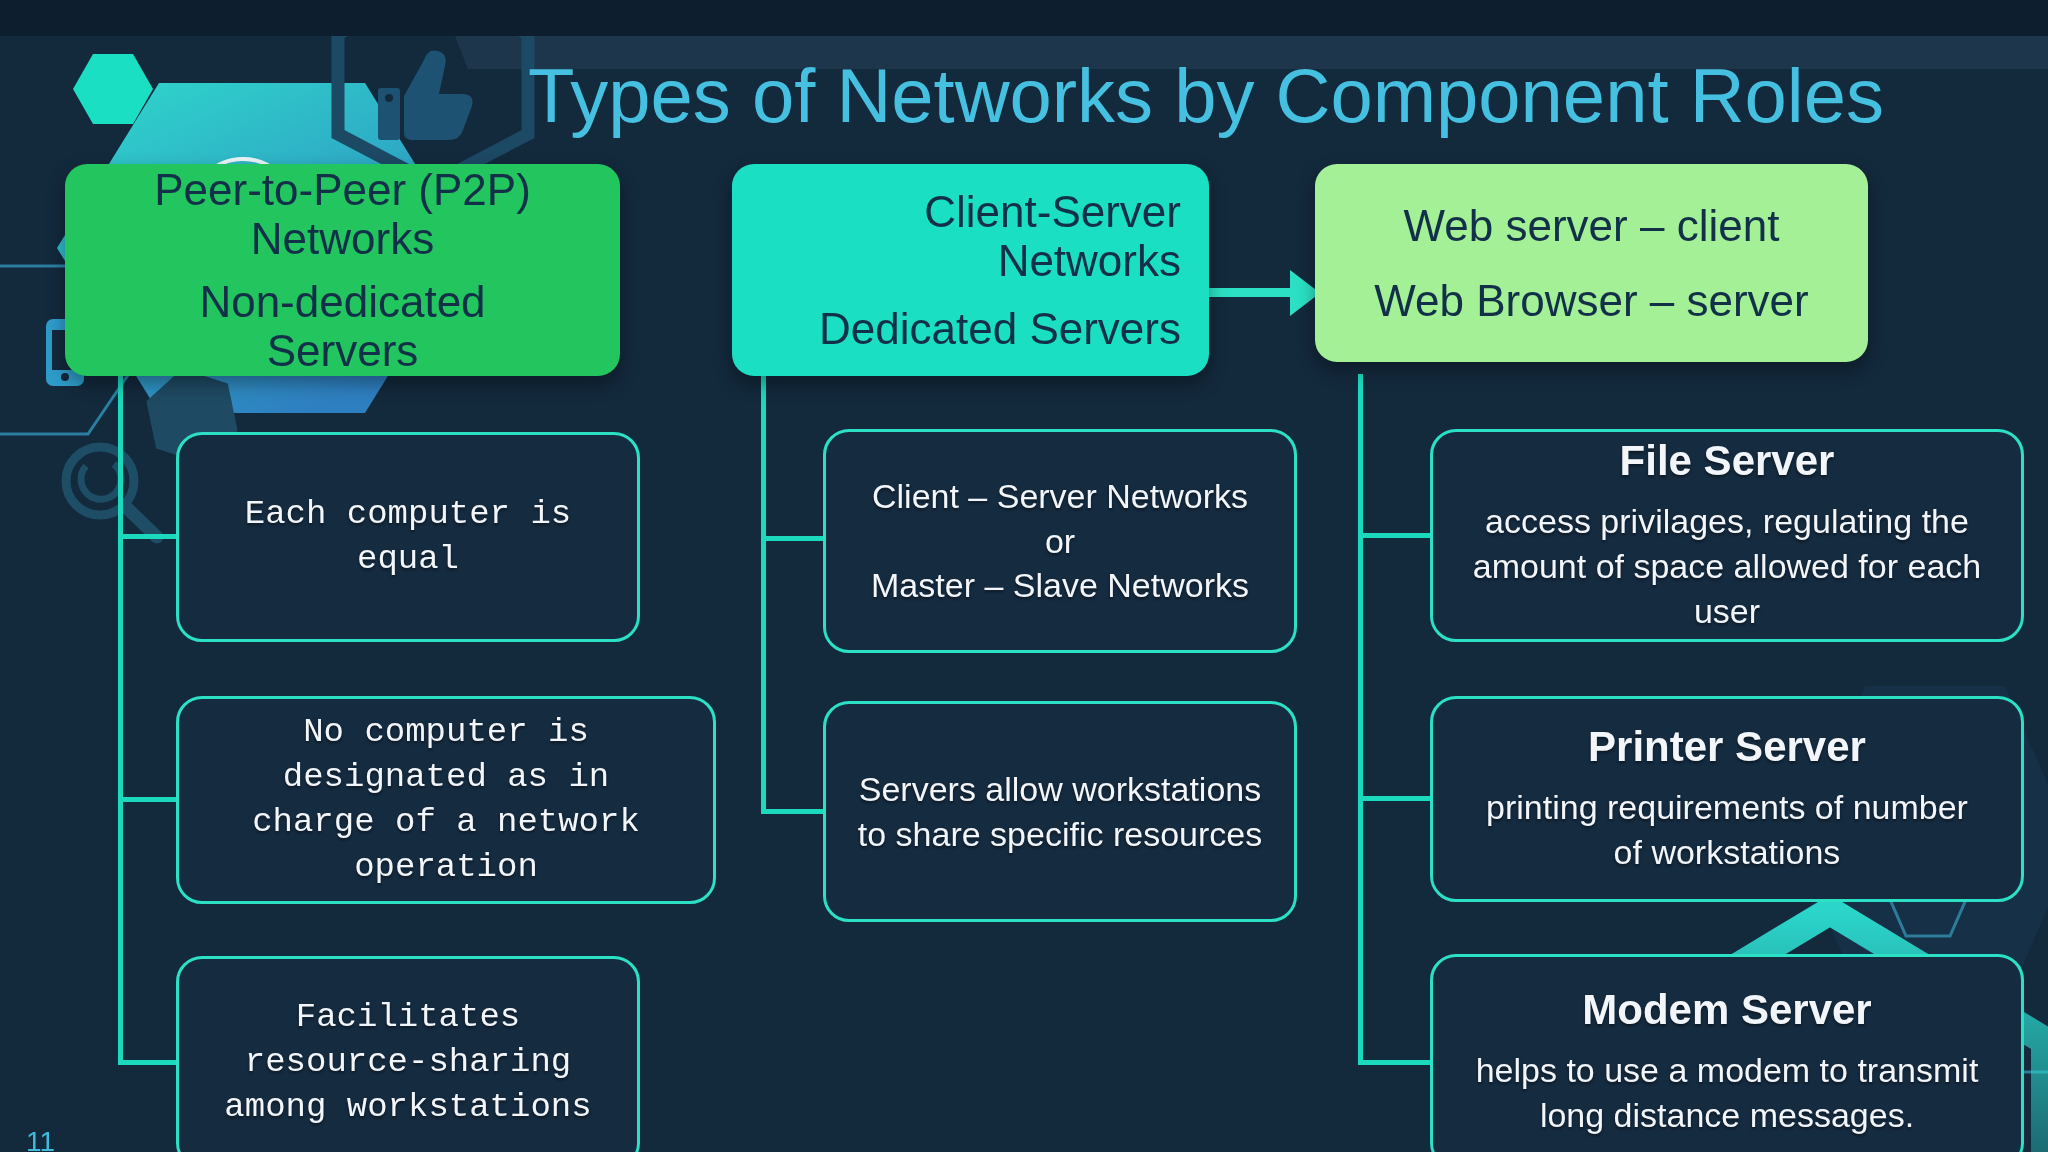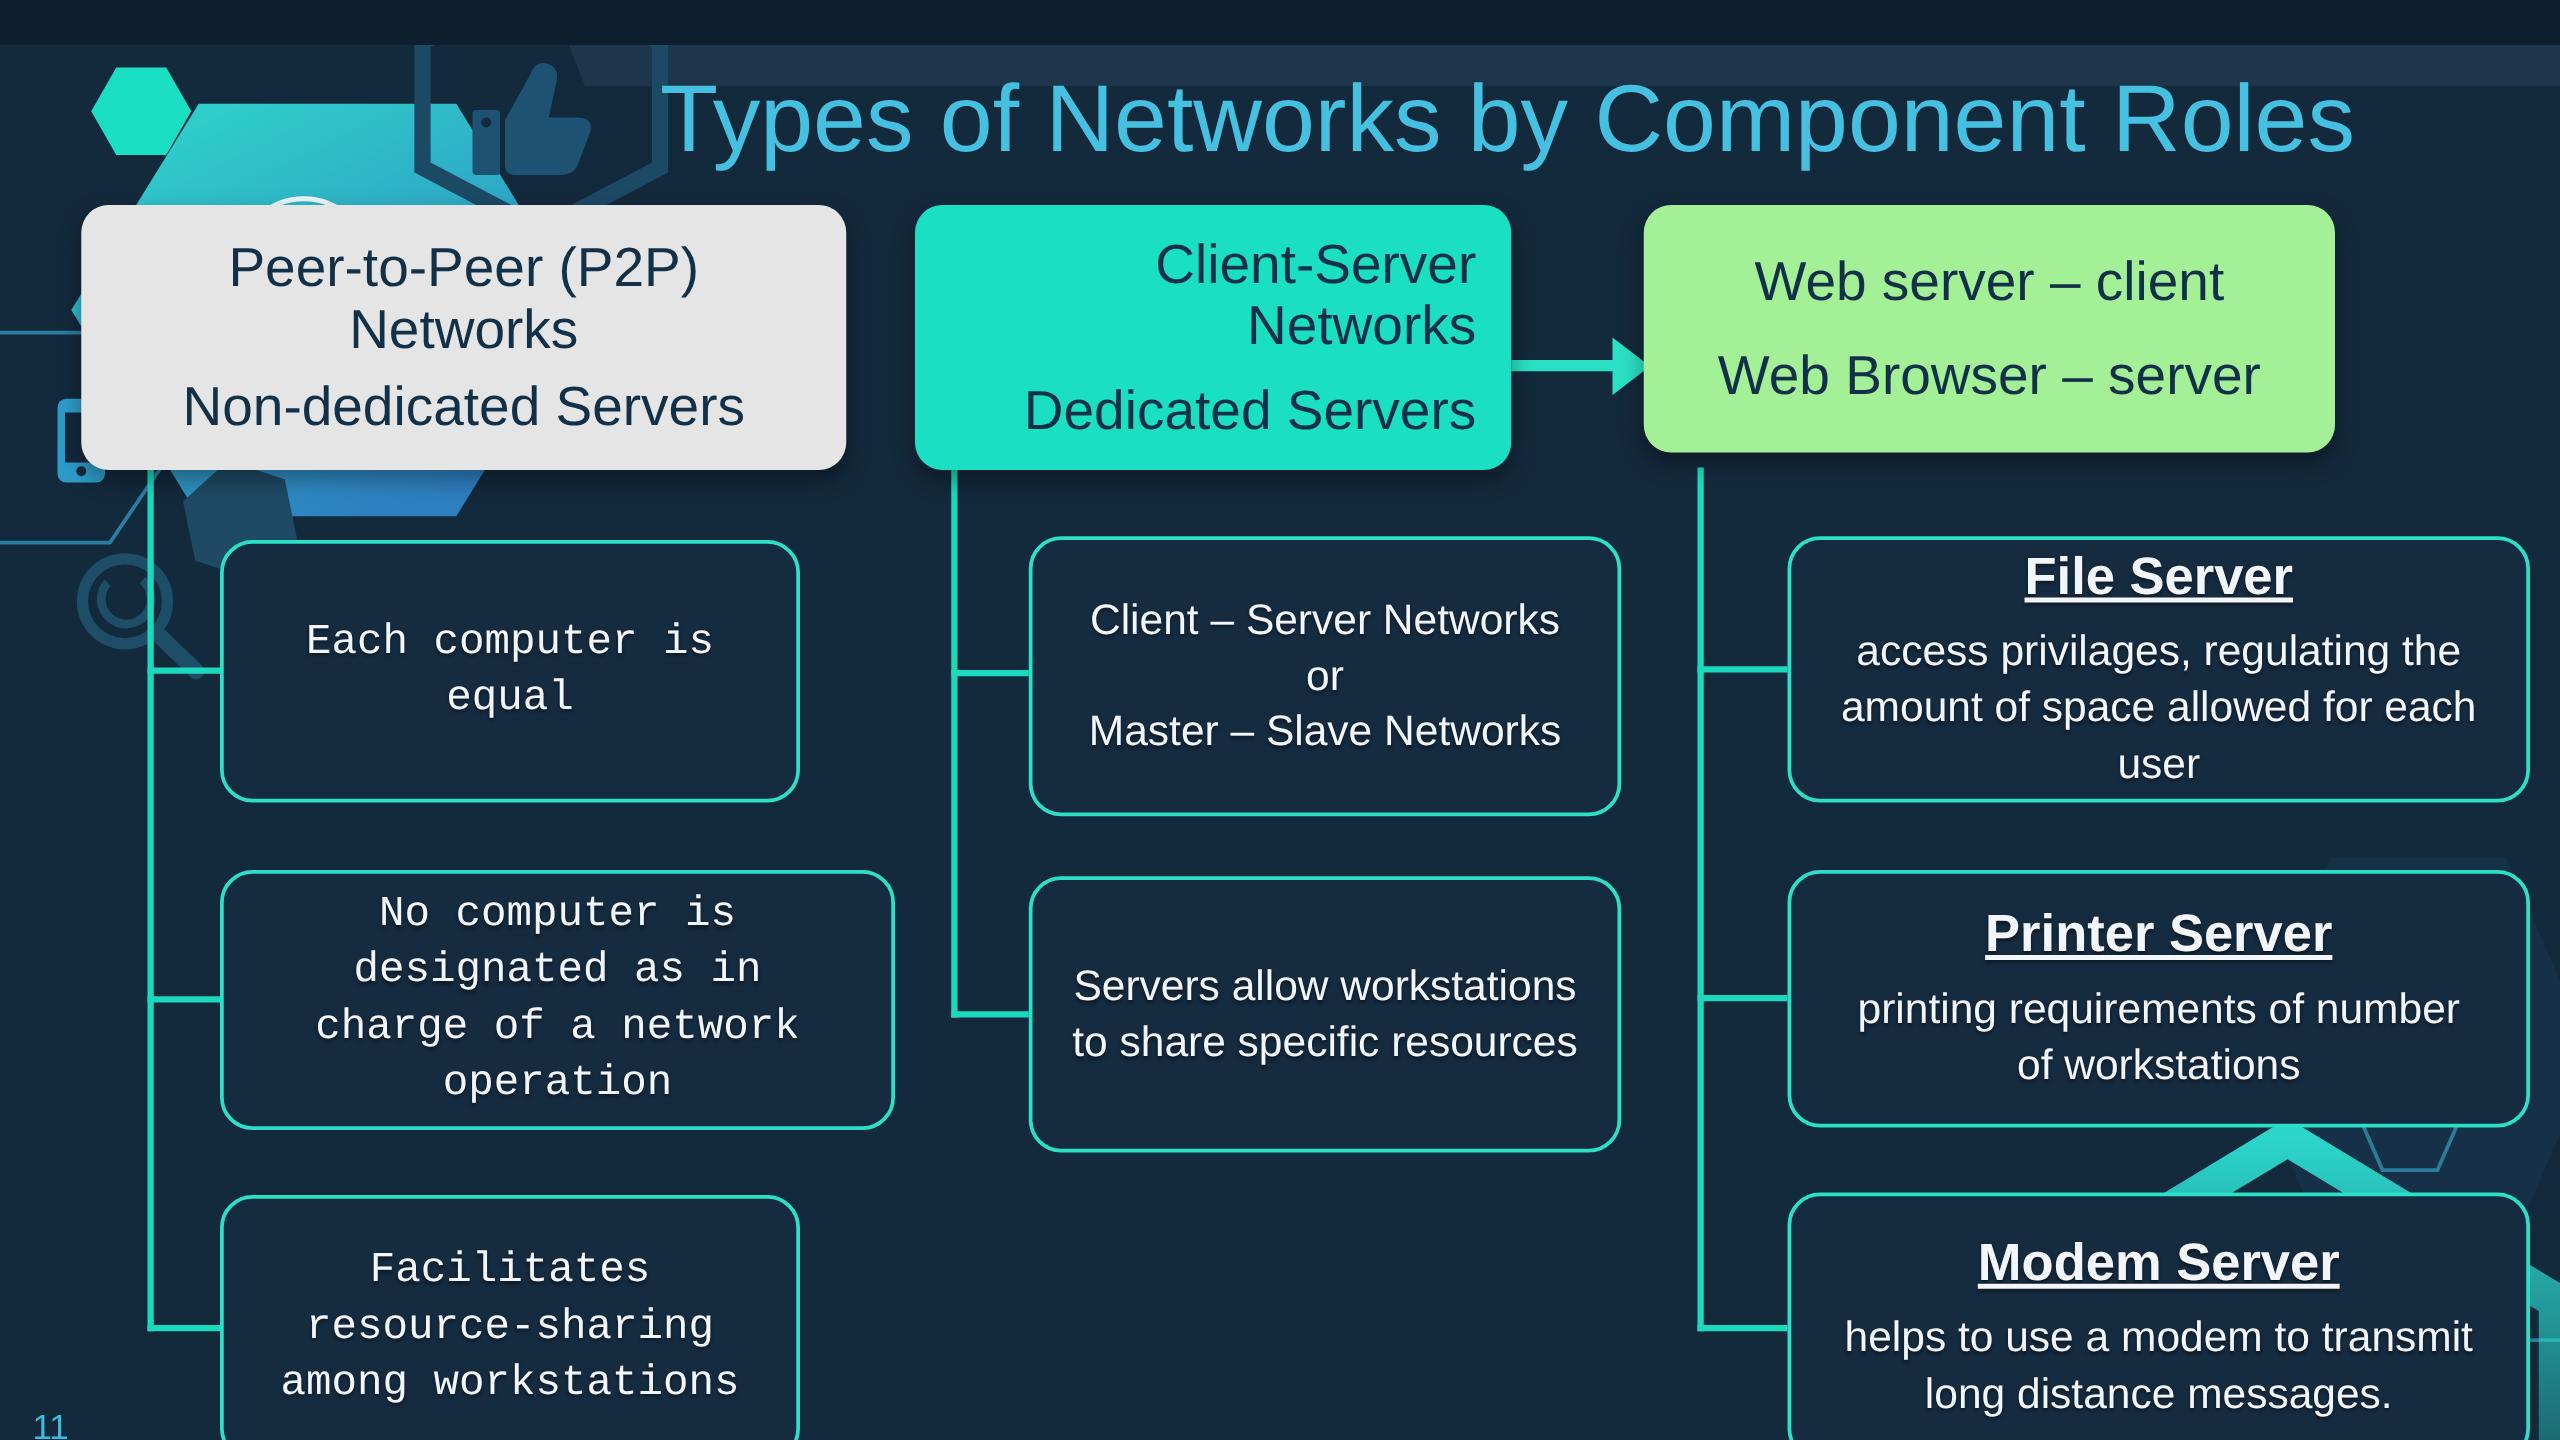--- a/index.html
+++ b/index.html
@@ -15,31 +15,31 @@
     font-size:76px;font-weight:400;color:#45c0e0;letter-spacing:0px;
     white-space:nowrap;
   }
   .hdr{
     position:absolute;z-index:2;border-radius:22px;
     display:flex;flex-direction:column;align-items:center;justify-content:center;
     color:#123149;font-size:44px;line-height:1.12;text-align:center;
     box-shadow:0 8px 18px rgba(0,0,0,0.35);
   }
   .hdr .hl{width:100%;}
-  #hdr-p2p{left:65px;top:128px;width:612px;height:212px;background:#e5e5e5;padding:0 58px;box-sizing:border-box;gap:13px;}
+  #hdr-p2p{left:65px;top:128px;width:555px;height:212px;background:#22c55e;padding:0 58px;box-sizing:border-box;gap:13px;}
   #hdr-cs{left:732px;top:128px;width:477px;height:212px;background:#1adfc2;padding:0 28px;box-sizing:border-box;gap:18px;text-align:right;}
   #hdr-web{left:1315px;top:128px;width:553px;height:198px;background:#a4f097;padding:0 28px;box-sizing:border-box;gap:26px;}
   .nodebox{
     position:absolute;z-index:2;border:3px solid #2be0c4;border-radius:26px;
     background:#152b40;display:flex;flex-direction:column;align-items:center;justify-content:center;
     color:#f2f6fa;text-align:center;box-sizing:border-box;padding:10px 25px;
   }
   .box-body{font-size:34px;line-height:1.32;white-space:pre-line;max-width:510px;
     text-shadow:0 2px 3px rgba(0,0,0,0.45);}
-  .box-title{font-size:42px;font-weight:bold;text-decoration:underline;margin-bottom:14px;
+  .box-title{font-size:42px;font-weight:bold;margin-bottom:14px;
     text-shadow:0 2px 3px rgba(0,0,0,0.45);}
   
   #b11{left:176px;top:396px;width:464px;height:210px;}
   #b12{left:176px;top:660px;width:540px;height:208px;}
   #b13{left:176px;top:920px;width:464px;height:213px;}
   #b11 .box-body,#b12 .box-body,#b13 .box-body{max-width:410px;font-family:Liberation Mono, monospace;}
   
   #b21{left:823px;top:393px;width:474px;height:224px;}
   #b22{left:823px;top:665px;width:474px;height:221px;}
   #b21 .box-body,#b22 .box-body{max-width:414px;}

